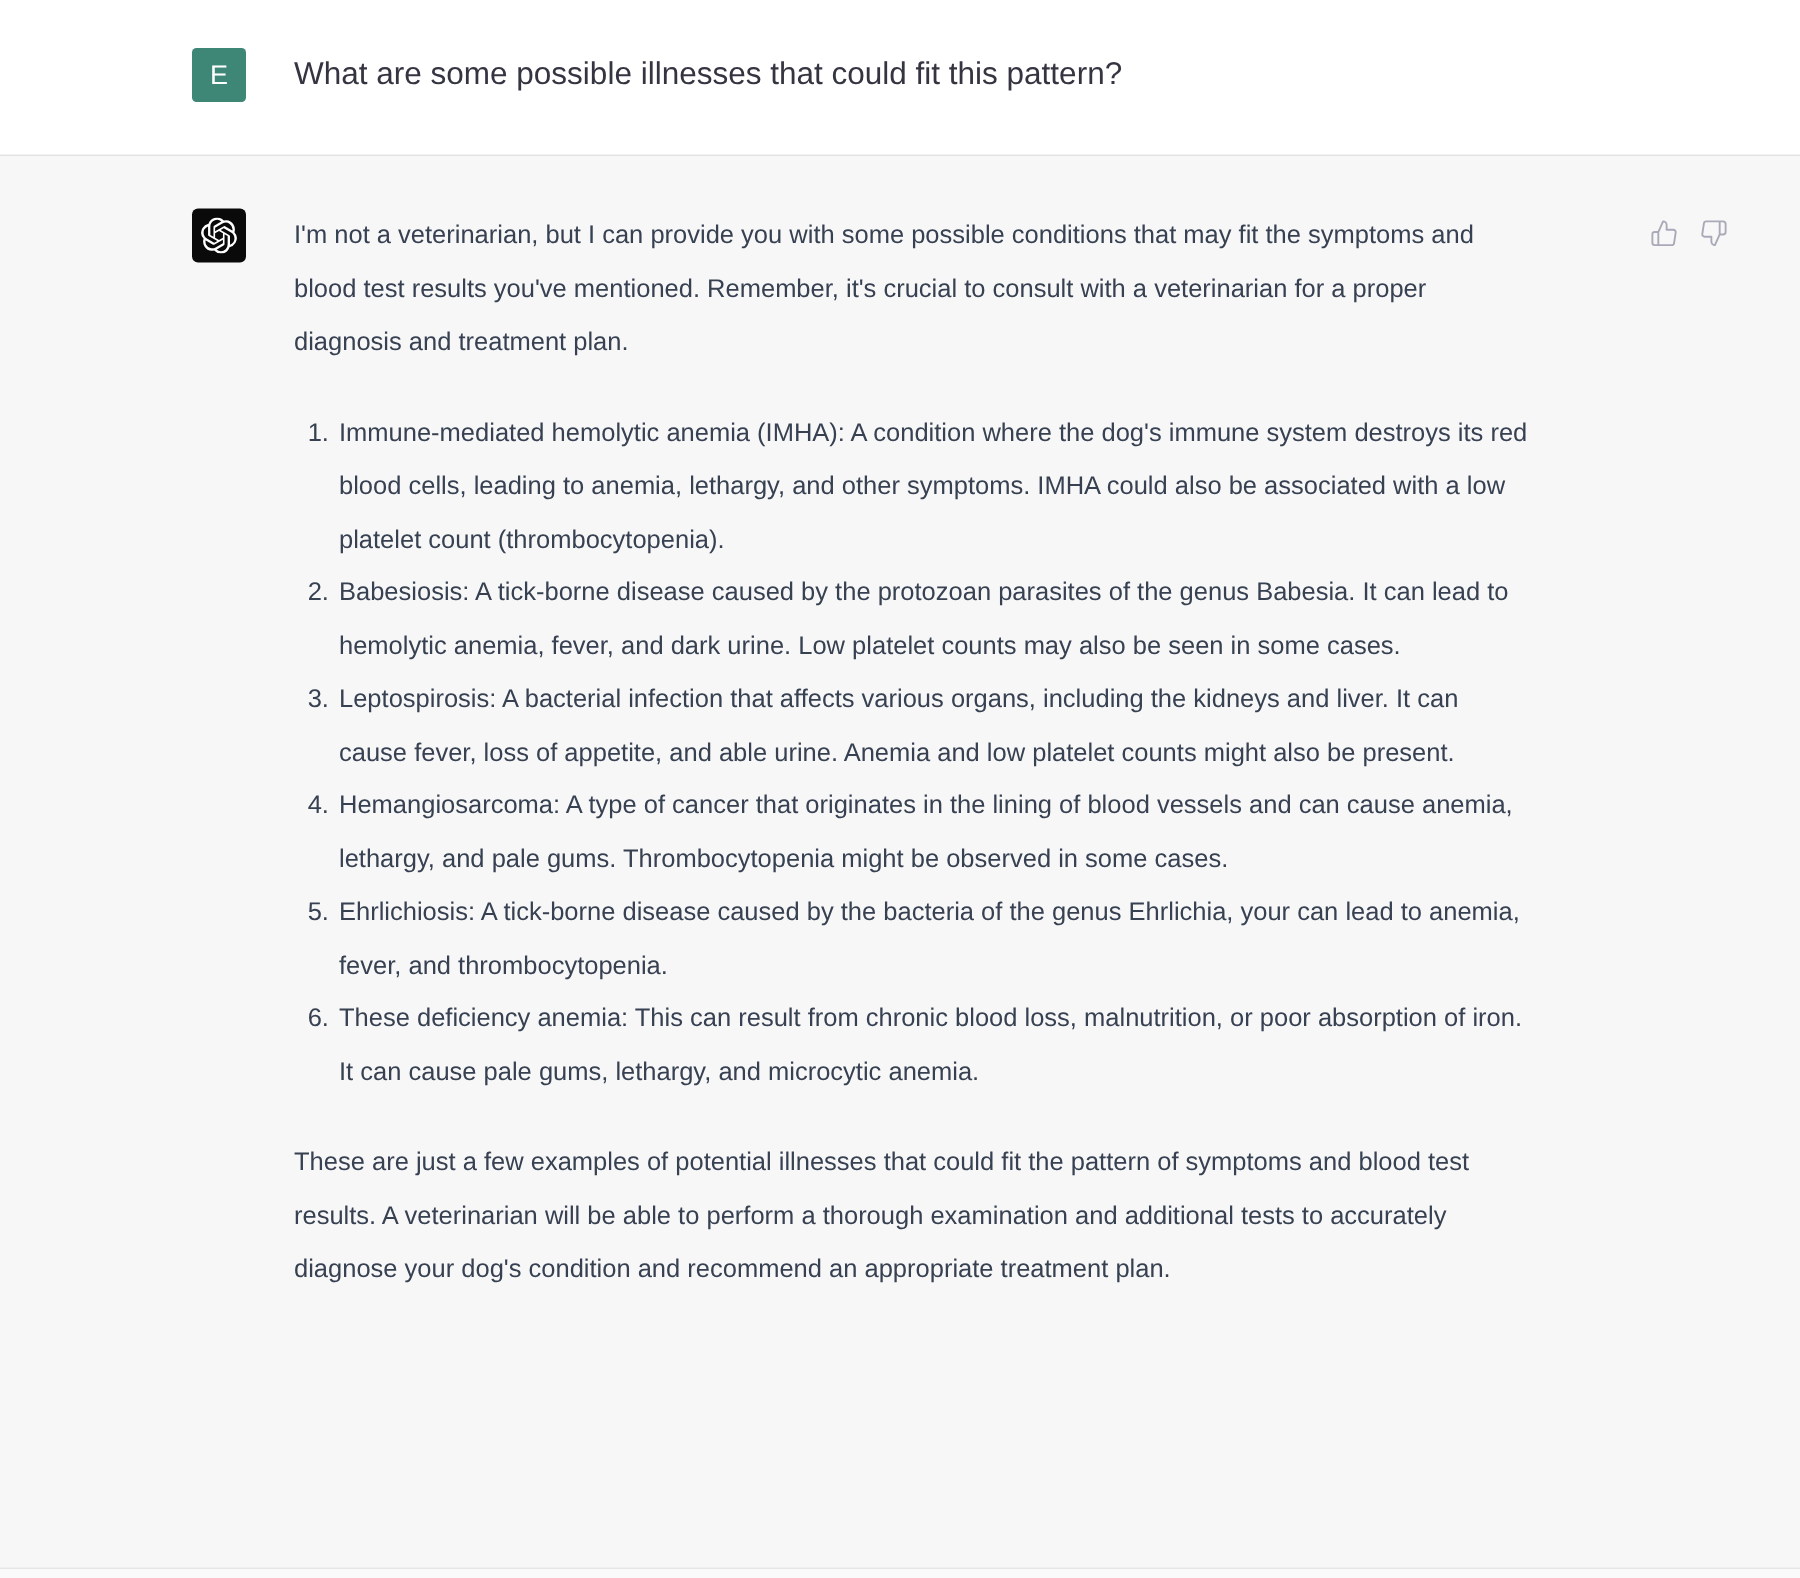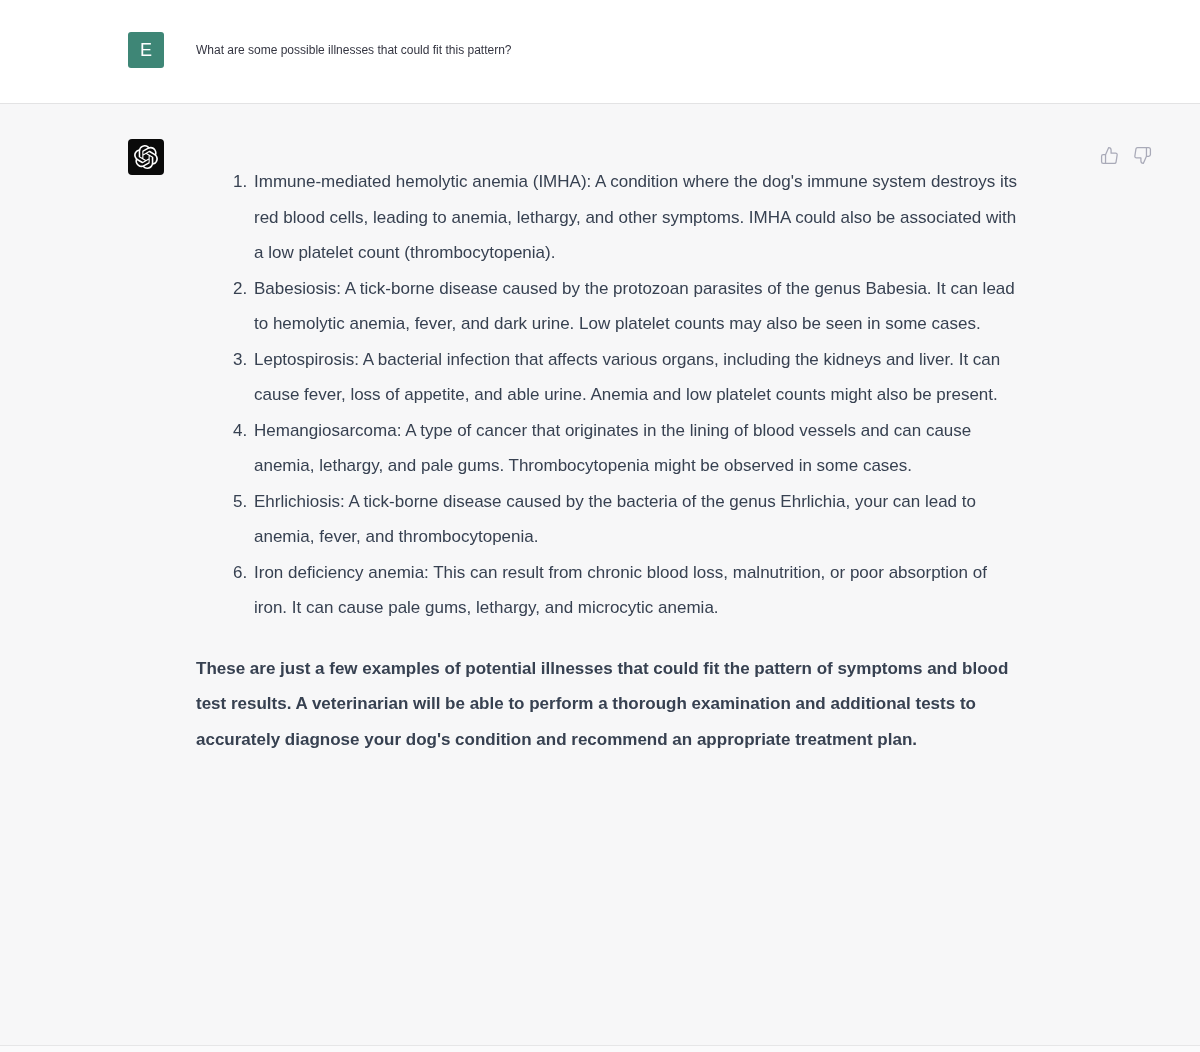--- a/index.html
+++ b/index.html
@@ -33,21 +33,21 @@
     align-items: center;
     justify-content: center;
   }
   .user-avatar {
     background: var(--user-avatar-bg, #3e8676);
     color: #ffffff;
     font-size: 18px;
   }
   .user-text {
     margin-left: 32px;
-    font-size: 12px;
+    font-size: 21px;
     line-height: 36px;
     color: var(--user-text, #343541);
   }
   
   .assistant-section {
     background: var(--assistant-bg, #f7f7f8);
     border-top: 1px solid rgba(0,0,0,0.08);
     height: 942px;
     padding-top: 35px;
     overflow: hidden;
@@ -59,28 +59,27 @@
   .assistant-content {
     margin-left: 32px;
     width: 826px;
     font-size: 17px;
     line-height: 35.5px;
     color: var(--assistant-text, #374151);
   }
   .assistant-content p {
     margin: 0 0 25px 0;
   }
-  .assistant-content p:last-child { margin-bottom: 0; font-weight: bold; }
+  .assistant-content p:last-child { margin-bottom: 0; }
   .assistant-content ol {
     margin: 25px 0;
     padding-left: 28px;
   }
   .assistant-content li {
     padding-left: 2px;
-    margin-left: 28px;
   }
   
   .actions {
     margin-left: auto;
     display: flex;
     gap: 14px;
     padding-top: 7px;
     color: var(--icon, #a9aab8);
   }
   .action-btn {
@@ -126,27 +125,28 @@
 </div>
 
 <div class="assistant-section">
   <div class="message-row">
     <div class="avatar assistant-avatar">
       <svg class="openai-logo" viewBox="0 0 24 24">
           <path d="M22.2819 9.8211a5.9847 5.9847 0 0 0-.5157-4.9108 6.0462 6.0462 0 0 0-6.5098-2.9A6.0651 6.0651 0 0 0 4.9807 4.1818a5.9847 5.9847 0 0 0-3.9977 2.9 6.0462 6.0462 0 0 0 .7427 7.0966 5.98 5.98 0 0 0 .511 4.9107 6.051 6.051 0 0 0 6.5146 2.9001A5.9847 5.9847 0 0 0 13.2599 24a6.0557 6.0557 0 0 0 5.7718-4.2058 5.9894 5.9894 0 0 0 3.9977-2.9001 6.0557 6.0557 0 0 0-.7475-7.073zM13.2599 22.4301a4.4755 4.4755 0 0 1-2.8764-1.0408l.1419-.0804 4.7783-2.7582a.7948.7948 0 0 0 .3927-.6813v-6.7369l2.02 1.1686a.071.071 0 0 1 .038.0615v5.5826a4.504 4.504 0 0 1-4.4945 4.4849zm-9.6607-4.1254a4.4708 4.4708 0 0 1-.5346-3.0137l.142.0852 4.783 2.7582a.7712.7712 0 0 0 .7806 0l5.8428-3.3685v2.3324a.0804.0804 0 0 1-.0332.0615L9.74 19.9502a4.4992 4.4992 0 0 1-6.1408-1.6464zM2.3408 7.8956a4.485 4.485 0 0 1 2.3655-1.9728V11.6a.7664.7664 0 0 0 .3879.6765l5.8144 3.3543-2.0201 1.1685a.0757.0757 0 0 1-.071 0l-4.8303-2.7865A4.504 4.504 0 0 1 2.3408 7.8956zm16.5963 3.8558L13.1038 8.364 15.1192 7.2a.0757.0757 0 0 1 .071 0l4.8303 2.7913a4.4944 4.4944 0 0 1-.6765 8.1042v-5.6772a.79.79 0 0 0-.407-.667zm2.0107-3.0231l-.142-.0852-4.7735-2.7818a.7759.7759 0 0 0-.7854 0L9.409 9.2297V6.8974a.0662.0662 0 0 1 .0284-.0615l4.8303-2.7866a4.4992 4.4992 0 0 1 6.6802 4.66zM8.3065 12.863l-2.02-1.1638a.0804.0804 0 0 1-.038-.0567V6.0742a4.4992 4.4992 0 0 1 7.3757-3.4537l-.142.0805L8.704 5.459a.7948.7948 0 0 0-.3927.6813zm1.0976-2.3654l2.602-1.4998 2.6069 1.4998v2.9994l-2.5974 1.4997-2.6067-1.4997z"></path>
         </svg>
     </div>
     <div class="assistant-content">
+      <p>I'm not a veterinarian, but I can provide you with some possible conditions that may fit the symptoms and blood test results you've mentioned. Remember, it's crucial to consult with a veterinarian for a proper diagnosis and treatment plan.</p>
       <ol>
         <li>Immune-mediated hemolytic anemia (IMHA): A condition where the dog's immune system destroys its red blood cells, leading to anemia, lethargy, and other symptoms. IMHA could also be associated with a low platelet count (thrombocytopenia).</li>
         <li>Babesiosis: A tick-borne disease caused by the protozoan parasites of the genus Babesia. It can lead to hemolytic anemia, fever, and dark urine. Low platelet counts may also be seen in some cases.</li>
         <li>Leptospirosis: A bacterial infection that affects various organs, including the kidneys and liver. It can cause fever, loss of appetite, and able urine. Anemia and low platelet counts might also be present.</li>
         <li>Hemangiosarcoma: A type of cancer that originates in the lining of blood vessels and can cause anemia, lethargy, and pale gums. Thrombocytopenia might be observed in some cases.</li>
         <li>Ehrlichiosis: A tick-borne disease caused by the bacteria of the genus Ehrlichia, your can lead to anemia, fever, and thrombocytopenia.</li>
-        <li>Iron deficiency anemia: This can result from chronic blood loss, malnutrition, or poor absorption of iron. It can cause pale gums, lethargy, and microcytic anemia.</li>
+        <li>These deficiency anemia: This can result from chronic blood loss, malnutrition, or poor absorption of iron. It can cause pale gums, lethargy, and microcytic anemia.</li>
       </ol>
       <p>These are just a few examples of potential illnesses that could fit the pattern of symptoms and blood test results. A veterinarian will be able to perform a thorough examination and additional tests to accurately diagnose your dog's condition and recommend an appropriate treatment plan.</p>
     </div>
     <div class="actions">
       <button class="action-btn">
         <svg viewBox="0 0 24 24">
             <path d="M14 9V5a3 3 0 0 0-3-3l-4 9v11h11.28a2 2 0 0 0 2-1.7l1.38-9a2 2 0 0 0-2-2.3zM7 22H4a2 2 0 0 1-2-2v-7a2 2 0 0 1 2-2h3"></path>
           </svg>
       </button>
       <button class="action-btn">

